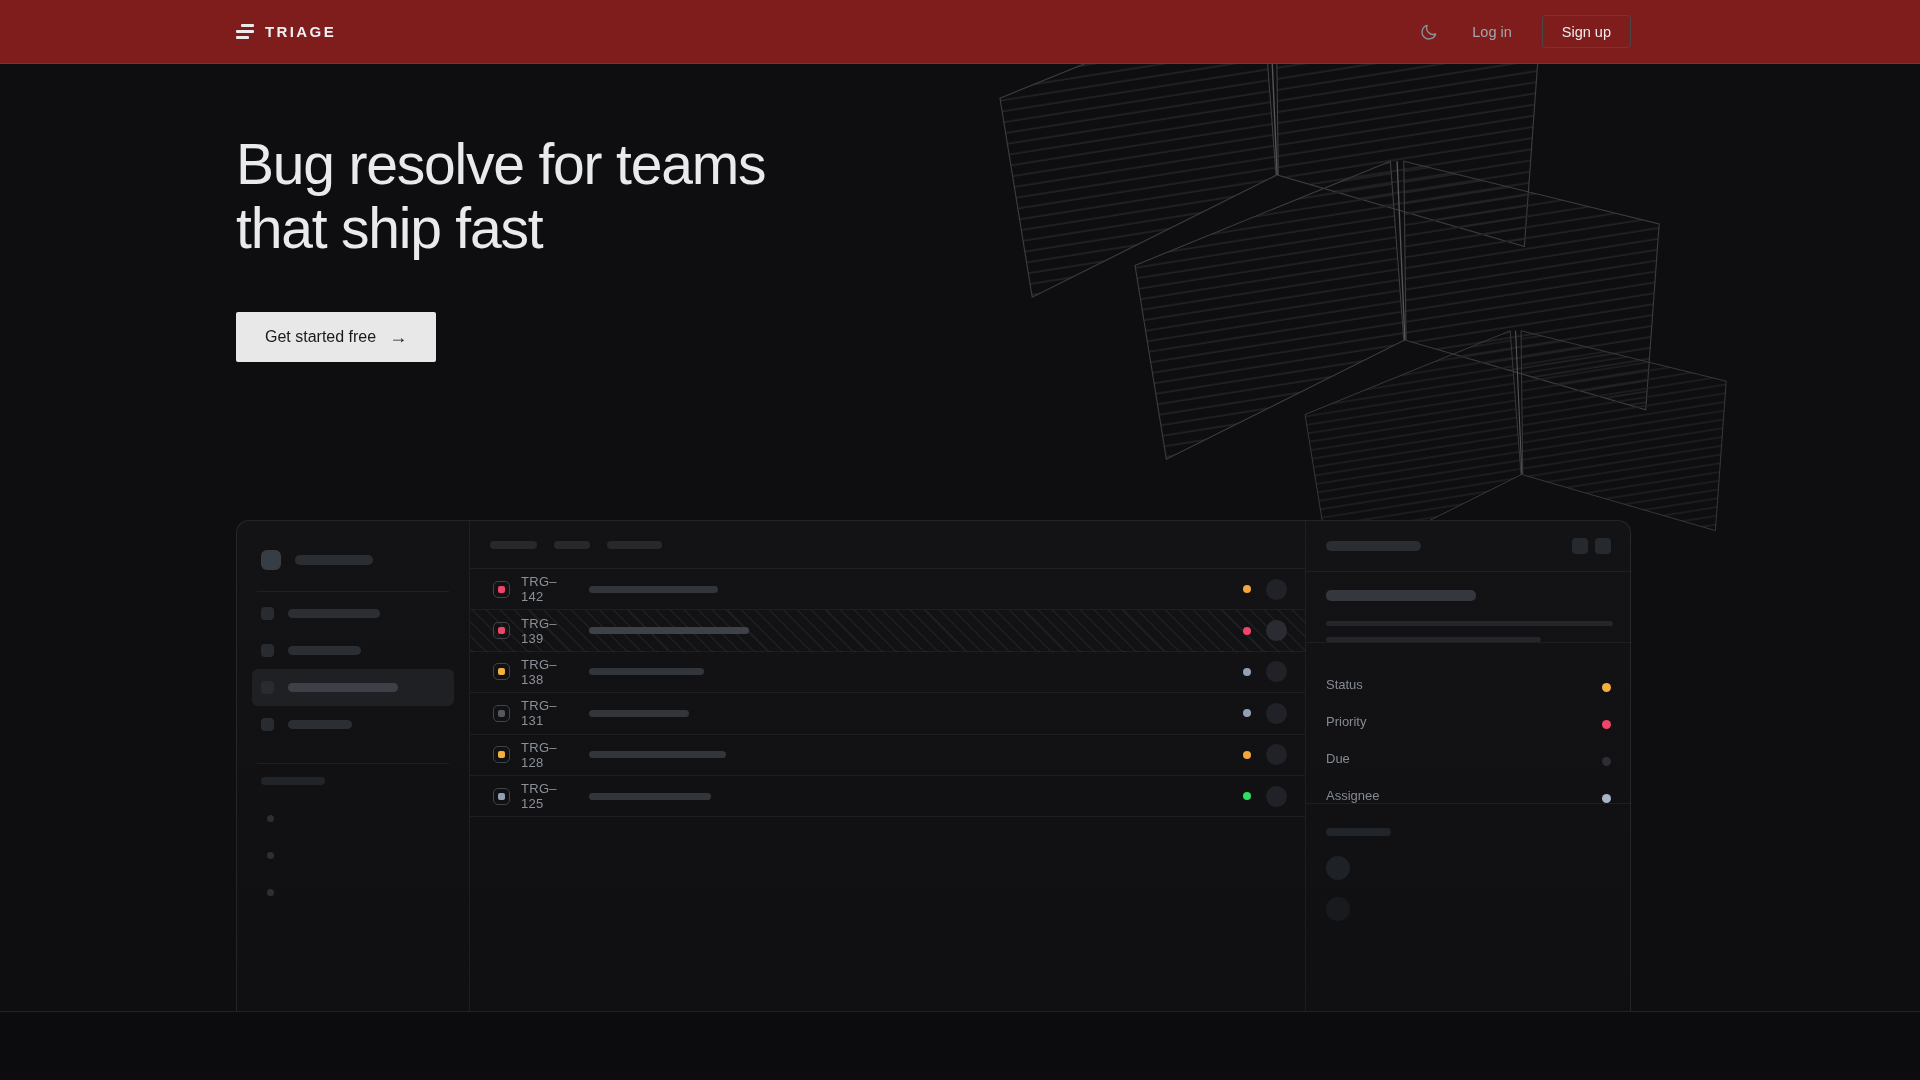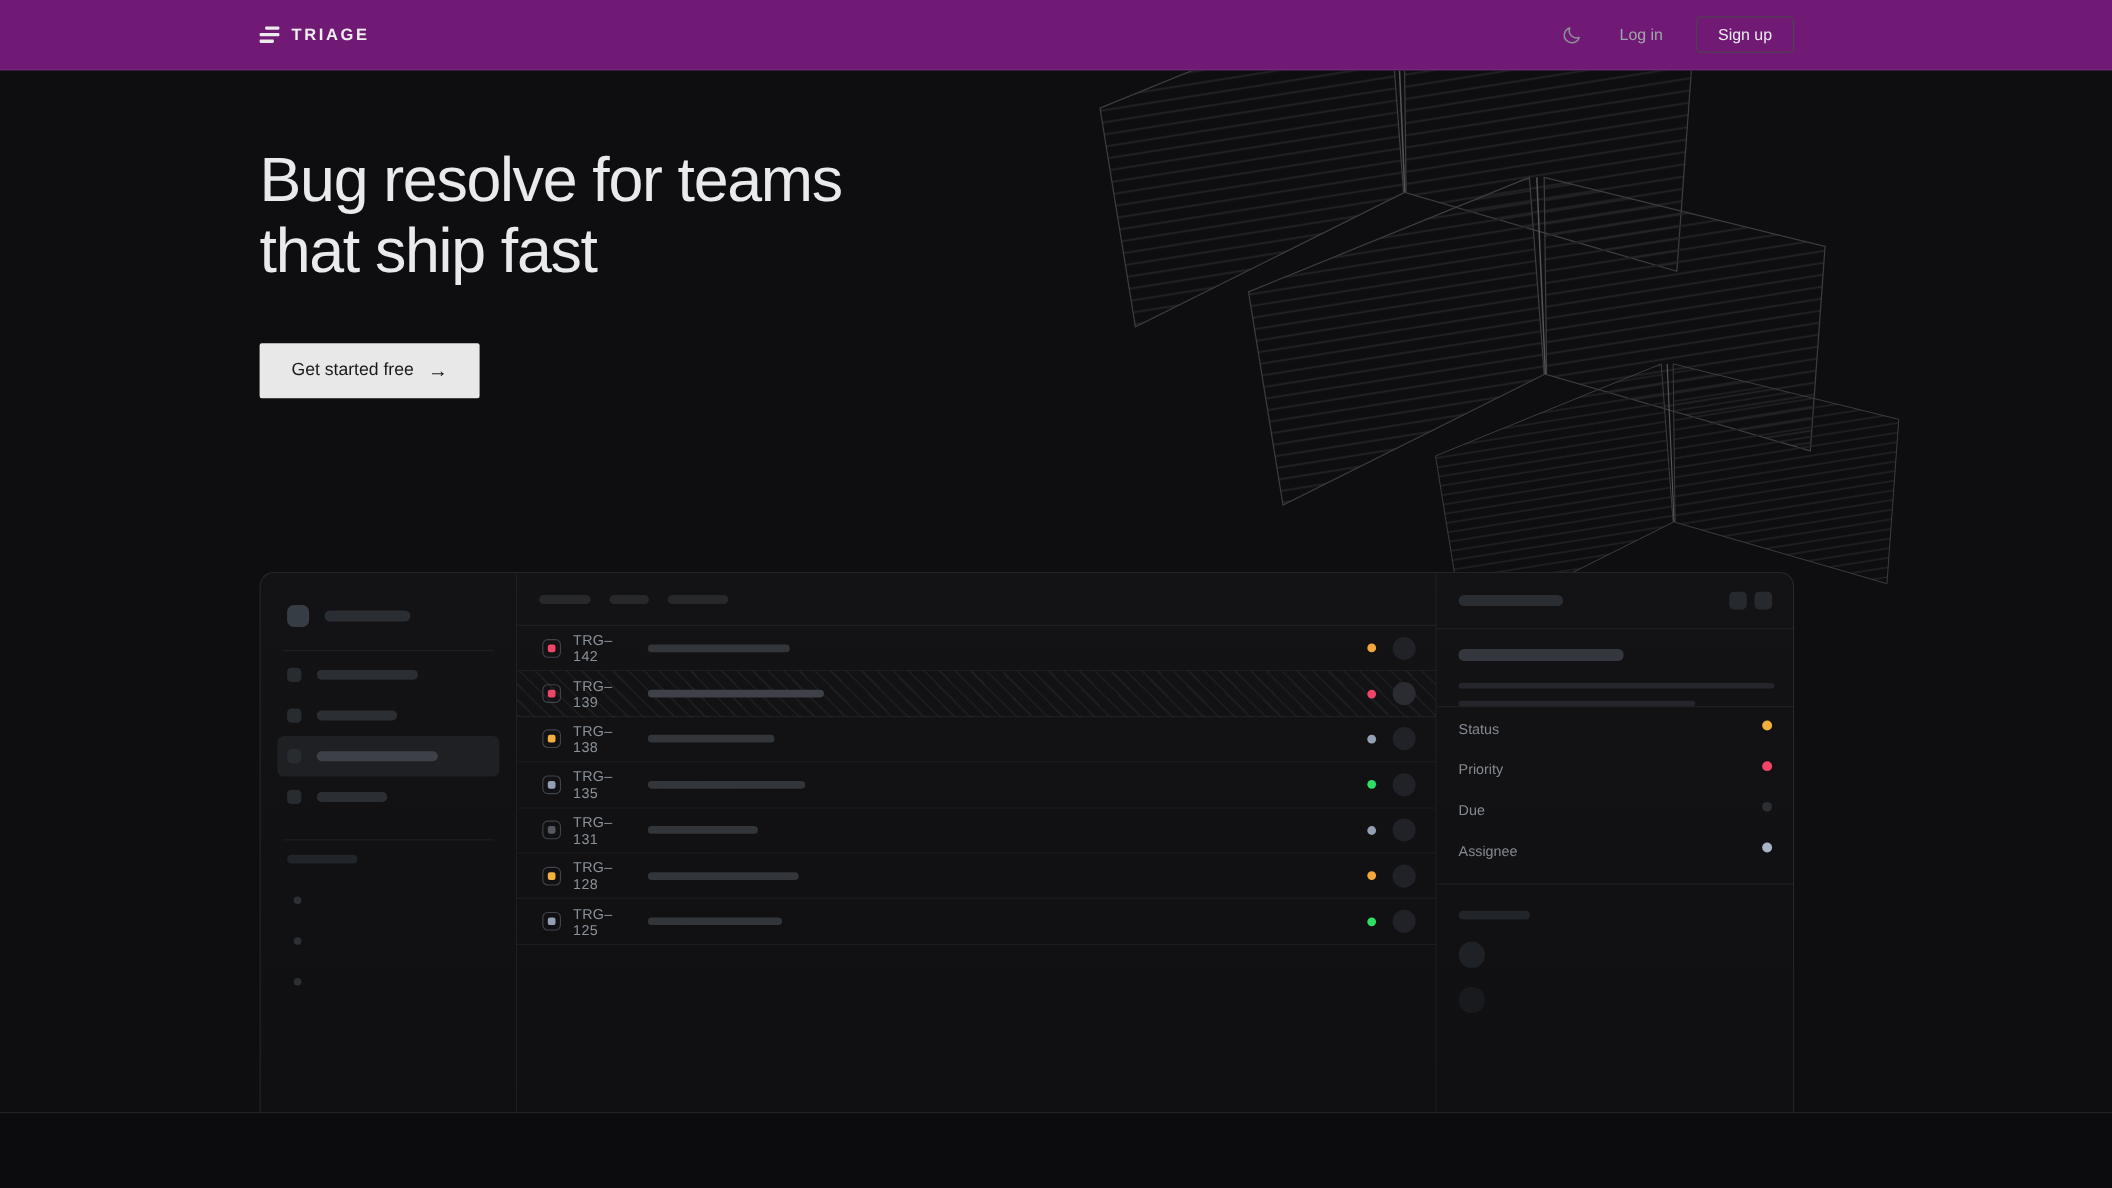--- a/index.html
+++ b/index.html
@@ -9,21 +9,21 @@
     font-family:"Liberation Sans", sans-serif;
     color:#e9eaec;
   }
   .container { width:1395px; margin-left:236px; position:relative; height:100%; }
 
   
   .nav {
     height:64px;
     border-bottom:1px solid rgba(255,255,255,0.07);
     position:relative; z-index:5;
-    background:#701a75;
+    background:#7f1d1d;
   }
   .nav-inner { display:flex; align-items:center; height:100%; }
   .brand { display:flex; align-items:center; gap:11px; cursor:pointer; }
   .logo-bars { display:flex; flex-direction:column; gap:2.5px; width:18px; }
   .logo-bars span { height:3.5px; border-radius:1px; background:#ebebed; display:block; }
   .logo-bars .b1 { width:13px; margin-left:5px; }
   .logo-bars .b2 { width:18px; }
   .logo-bars .b3 { width:13px; }
   .brand-text { font-size:15px; font-weight:700; letter-spacing:2.4px; color:#f0f0f2; }
   .nav-right { margin-left:auto; display:flex; align-items:center; gap:30px; }
@@ -125,21 +125,21 @@
   .dt-header { height:50px; display:flex; align-items:center; }
   .dt-header .skel { width:95px; height:10px; }
   .dt-actions { margin-left:auto; display:flex; gap:7px; }
   .dt-actions span { width:16px; height:16px; border-radius:4px; background:#26292e; display:block; }
   .mk-detail > .divider { margin:0 -20px 0 -20px; }
   .dt-title { margin-top:18px; width:150px; height:11px; background:#34373d; }
   .dt-line1 { margin-top:20px; width:287px; height:5px; background:#24262b; border-radius:2.5px; }
   .dt-line2 { margin-top:11px; width:215px; height:5px; background:#24262b; border-radius:2.5px; }
   .dt-div2 { margin-top:17px; }
   .fields { margin-top:12px; }
-  .field-row { height:37px; display:flex; align-items:flex-start; }
+  .field-row { height:37px; display:flex; align-items:flex-end; }
   .field-label { font-size:13px; color:#858a91; }
   .field-dot { margin-left:auto; width:9px; height:9px; border-radius:50%; }
   .dt-div3 { margin-top:10px; }
   .dt-pill { margin-top:24px; width:65px; height:8px; background:#212428; }
   .dt-circle { width:24px; height:24px; border-radius:50%; background:#1e2125; }
   .c1 { margin-top:20px; }
   .c2 { margin-top:17px; opacity:0.65; }
 
   
   .after-section { height:67px; background:#0c0c0e; }
@@ -262,29 +262,20 @@
   <div class="issue-row">
     <span class="issue-icon">
       <span class="icon-dot" style="background: rgb(242, 176, 60);"></span>
     </span>
     <span class="issue-id">TRG–138</span>
     <span class="title-bar" style="width: 115px;"></span>
     <span class="status-dot" style="background: rgb(147, 160, 180);"></span>
     <span class="avatar"></span>
   </div>
 
-  <div class="issue-row">
-    <span class="issue-icon">
-      <span class="icon-dot" style="background: rgb(147, 160, 180);"></span>
-    </span>
-    <span class="issue-id">TRG–135</span>
-    <span class="title-bar" style="width: 143px;"></span>
-    <span class="status-dot" style="background: rgb(45, 223, 100);"></span>
-    <span class="avatar"></span>
-  </div>
 
   <div class="issue-row">
     <span class="issue-icon">
       <span class="icon-dot" style="background: rgb(85, 89, 95);"></span>
     </span>
     <span class="issue-id">TRG–131</span>
     <span class="title-bar" style="width: 100px;"></span>
     <span class="status-dot" style="background: rgb(147, 160, 180);"></span>
     <span class="avatar"></span>
   </div>

